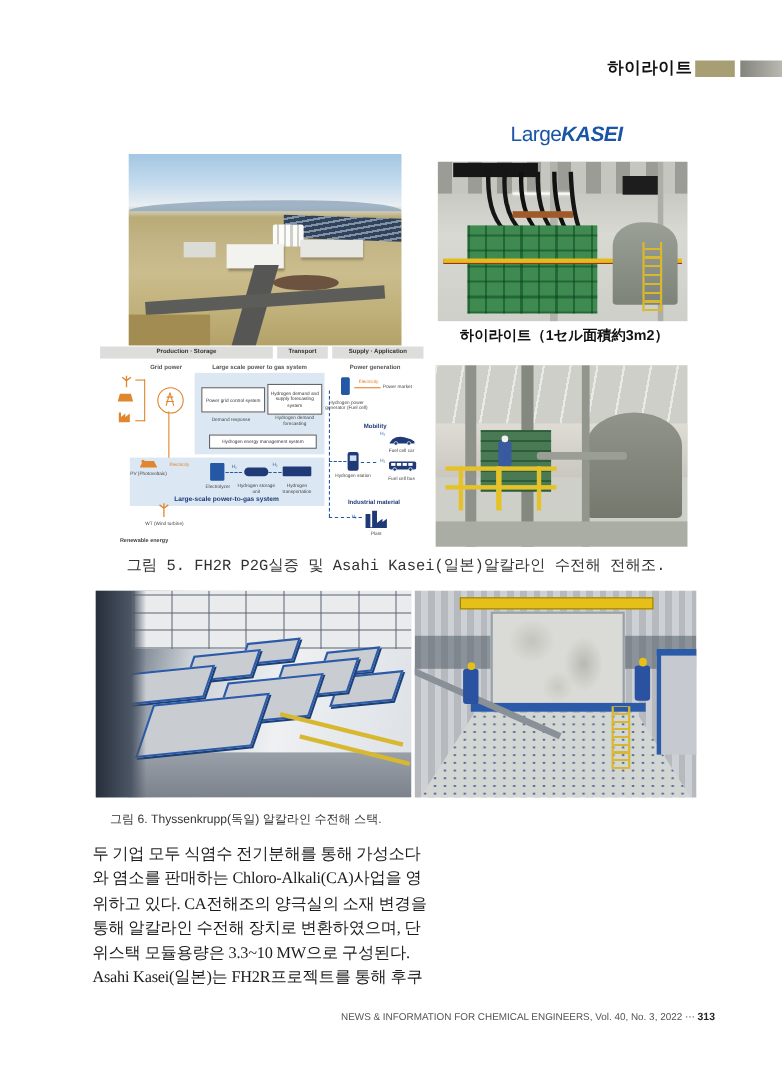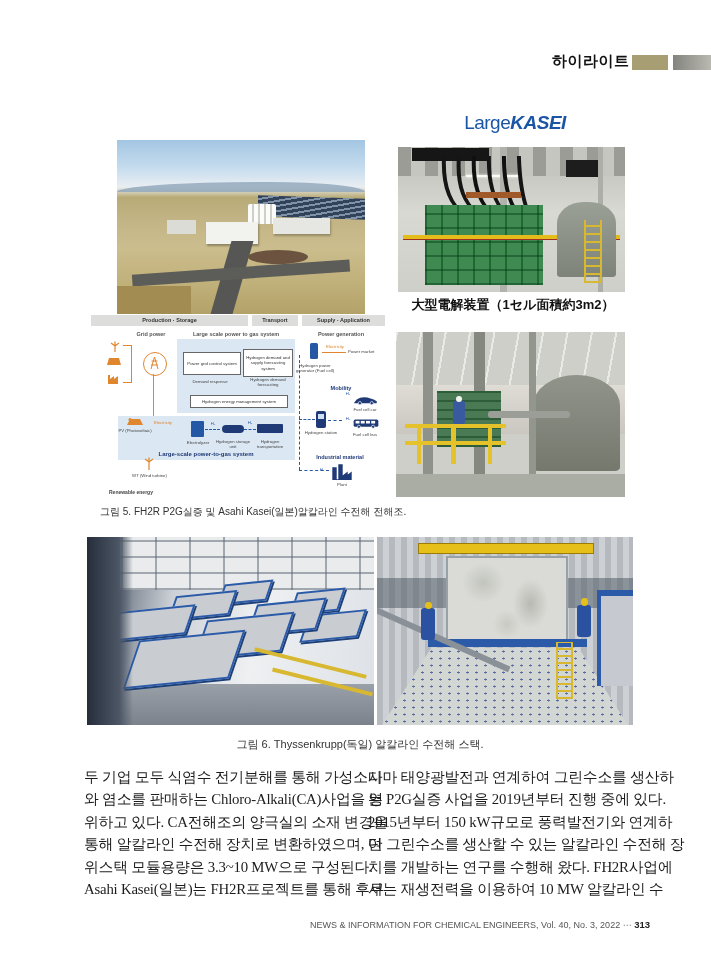--- a/index.html
+++ b/index.html
@@ -126,22 +126,22 @@
   .dlbl{font-size:4.3px;text-align:center;color:#444;line-height:1.2;}
   .dblue{background:#dbe7f3;}
   .dbold{font-weight:bold;color:#1f3a77;}
   .dorange{color:#e0862e;}
   .dh2{font-size:4.2px;color:#2458a4;text-align:center;}
   .dashb{border-top:1px dashed #2458a4;}
   .solidor{background:#e0862e;}
   .dnavy{background:#1f3a77;}
 
   
-  .cap5{position:absolute;left:100px;top:505px;width:520px;text-align:left;font-size:10px;color:#333;}
-  .cap6{position:absolute;left:100px;top:737px;width:520px;text-align:center;font-size:11px;color:#333;}
+  .cap5{position:absolute;left:100px;top:505px;width:520px;text-align:center;font-size:14px;color:#333;font-family:Liberation Mono, monospace;}
+  .cap6{position:absolute;left:100px;top:737px;width:520px;font-size:11px;color:#333;}
   .bodycol{position:absolute;width:276px;font-family:"Liberation Serif","DejaVu Serif",serif;
       font-size:14.8px;color:#1c1c1c;letter-spacing:-0.2px;}
   .bodycol .line{height:22.4px;line-height:22.4px;white-space:nowrap;}
   .bleft{left:84px;top:766px;}
   .bright{left:368px;top:766px;}
 
   .footer{position:absolute;left:0;top:919px;width:650px;text-align:right;font-size:9px;color:#555;}
   .footer b{color:#222;font-size:9.5px;}
 </style>
 </head>
@@ -184,21 +184,21 @@
       <path d="M70 0 Q70 55 80 85" stroke="#101010" stroke-width="4" fill="none"></path>
       <path d="M85 0 Q86 52 92 82" stroke="#151515" stroke-width="4" fill="none"></path>
     </svg>
     <div class="pb-bus"></div>
     <div class="pb-green"></div>
     <div class="pb-tape"></div>
     <div class="pb-tank"></div>
     <div class="pb-ladder"></div>
   </div>
 
-  <div class="jpcap">大型電解装置（1セル面積約3m2）</div>
+  <div class="jpcap">하이라이트（1セル面積約3m2）</div>
 
   <div class="photo photoC">
     <div class="pc-ceiling"></div>
     <div class="pc-wall"></div>
     <div class="pc-tank"></div>
     <div class="pc-colA"></div>
     <div class="pc-colB"></div>
     <div class="pc-colC"></div>
     <div class="pc-green"></div>
     <div class="pc-pipe"></div>
@@ -346,24 +346,16 @@
   <div class="cap6">그림 6. Thyssenkrupp(독일) 알칼라인 수전해 스택.</div>
 
   <div class="bodycol bleft">
     <div class="line">두 기업 모두 식염수 전기분해를 통해 가성소다</div>
     <div class="line">와 염소를 판매하는 Chloro-Alkali(CA)사업을 영</div>
     <div class="line">위하고 있다. CA전해조의 양극실의 소재 변경을</div>
     <div class="line">통해 알칼라인 수전해 장치로 변환하였으며, 단</div>
     <div class="line">위스택 모듈용량은 3.3~10 MW으로 구성된다.</div>
     <div class="line">Asahi Kasei(일본)는 FH2R프로젝트를 통해 후쿠</div>
   </div>
-  <div class="bodycol bright">
-    <div class="line">시마 태양광발전과 연계하여 그린수소를 생산하</div>
-    <div class="line">는 P2G실증 사업을 2019년부터 진행 중에 있다.</div>
-    <div class="line">2015년부터 150 kW규모로 풍력발전기와 연계하</div>
-    <div class="line">여 그린수소를 생산할 수 있는 알칼라인 수전해 장</div>
-    <div class="line">치를 개발하는 연구를 수행해 왔다. FH2R사업에</div>
-    <div class="line">서는 재생전력을 이용하여 10 MW 알칼라인 수</div>
-  </div>
 
   <div class="footer"><span>NEWS &amp; INFORMATION FOR CHEMICAL ENGINEERS, Vol. 40, No. 3, 2022 ⋯ </span><b>313</b></div>
 
 </div>
 
 </body></html>

